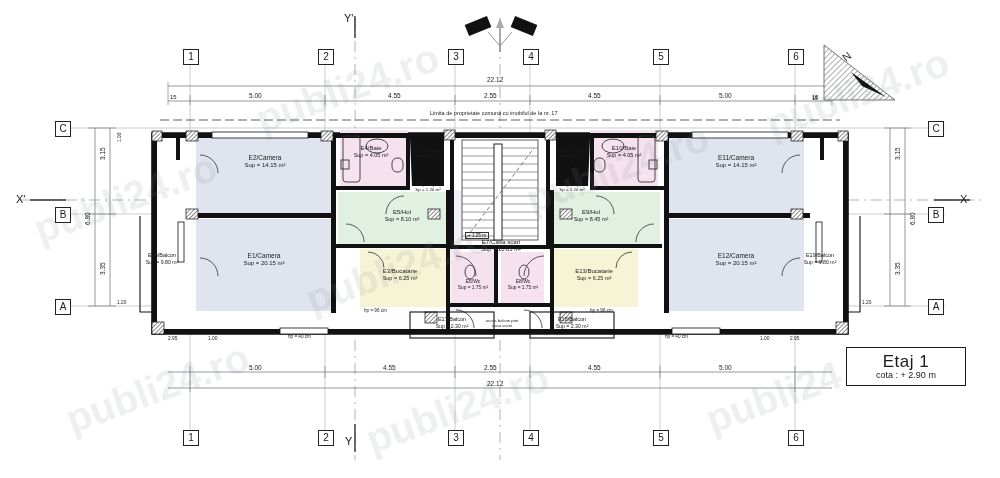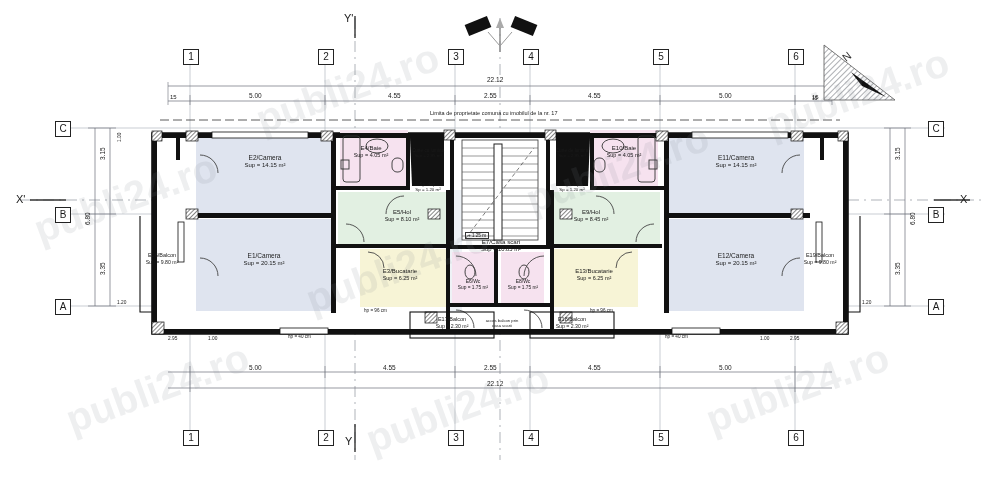--- a/index.html
+++ b/index.html
@@ -440,14 +440,18 @@
 
   <div class="axislbl" style="left:117px;top:142px;font-size:4.8px;transform:rotate(-90deg);transform-origin:left top;">1.00</div>
   <div class="axislbl" style="left:117px;top:300px;font-size:4.8px;">1.20</div>
   <div class="axislbl" style="left:168px;top:336px;font-size:4.8px;">2.95</div>
   <div class="axislbl" style="left:790px;top:336px;font-size:4.8px;">2.95</div>
   <div class="axislbl" style="left:208px;top:336px;font-size:4.8px;">1.00</div>
   <div class="axislbl" style="left:760px;top:336px;font-size:4.8px;">1.00</div>
   <div class="axislbl" style="left:862px;top:300px;font-size:4.8px;">1.20</div>
   <div class="axislbl" style="left:812px;top:96px;font-size:4.8px;">15</div>
 
+  <div class="titleblock">
+    <div class="tb-main">Etaj 1</div>
+    <div class="tb-sub">cota : + 2.90 m</div>
+  </div>
 
 </div>
 
 </body></html>

